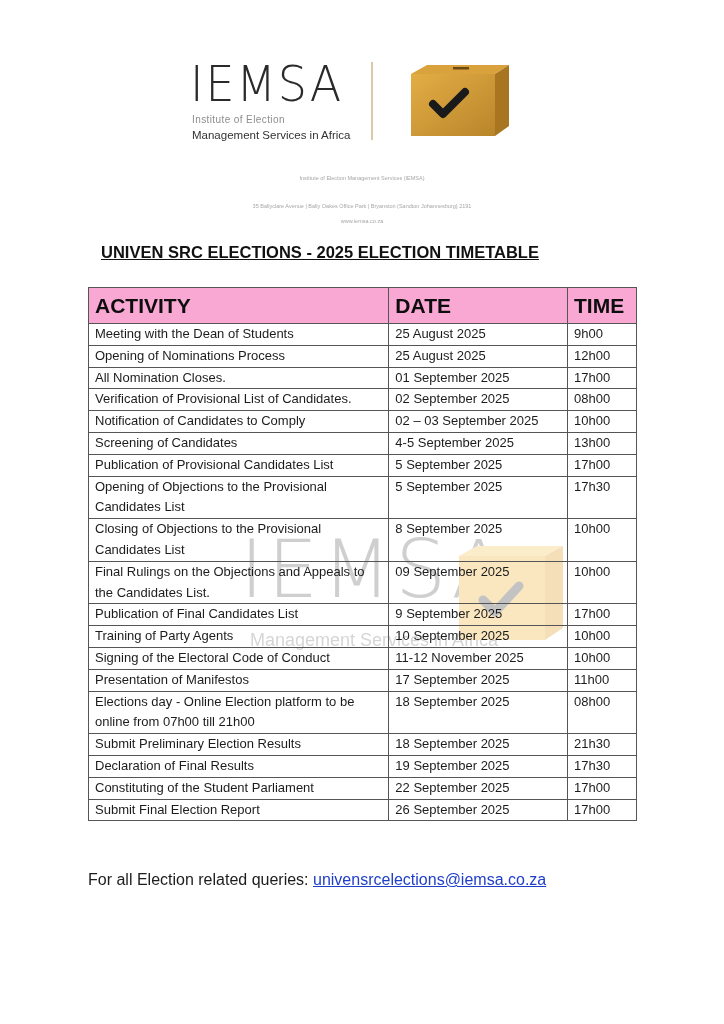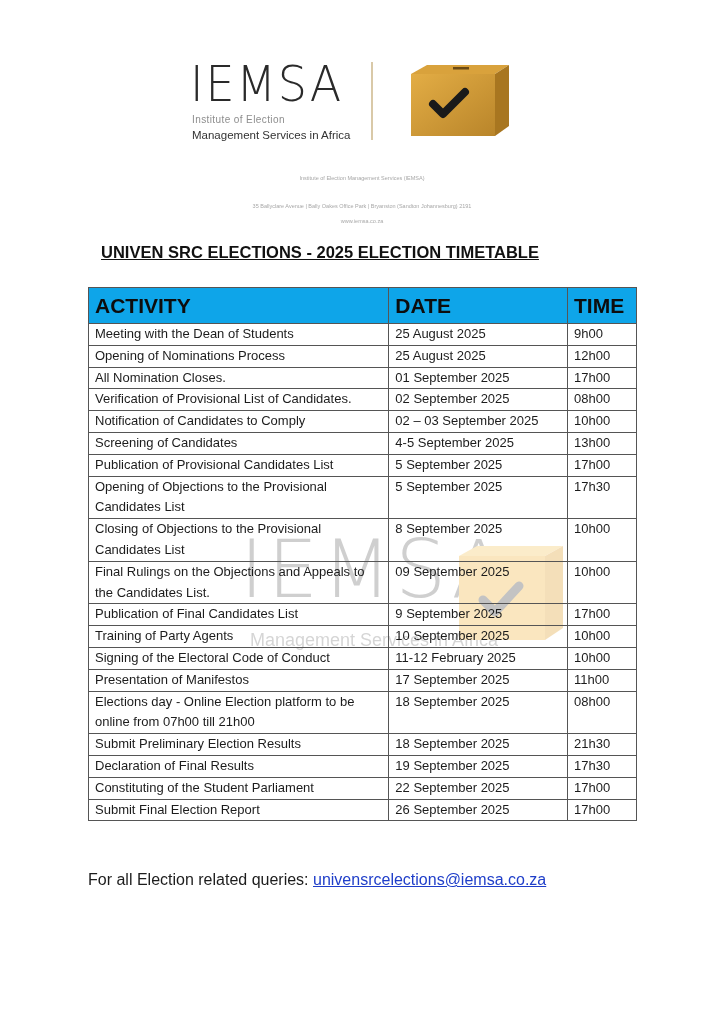--- a/index.html
+++ b/index.html
@@ -13,21 +13,21 @@
     .logo-sub2 { font-size: 11.5px; color: #333; line-height: 14px; padding-left: 2px; }
     .logo-divider { position: absolute; left: 181px; top: 4px; width: 2px; height: 78px; background: #d9c9a8; }
     .ballot-box { position: absolute; left: 215px; top: 4px; width: 110px; height: 78px; }
     .org-line { position: absolute; left: 0; width: 724px; text-align: center; color: #a7a7a7;
       font-size: 5.5px; }
     .title { position: absolute; left: 0; top: 243px; width: 640px; text-align: center;
       font-size: 16.5px; font-weight: bold; text-decoration: underline; color: #111; }
     table.timetable { position: absolute; left: 88px; top: 287px; width: 549px; border-collapse: collapse;
       font-size: 13px; }
     table.timetable th, table.timetable td { border: 1px solid #555; padding: 0 6px; text-align: left; vertical-align: top; }
-    table.timetable th { background: #0ea5e9; font-size: 21px; font-weight: bold; height: 35px; line-height: 35px; color: #0d0d0d; }
+    table.timetable th { background: #f9a8d4; font-size: 21px; font-weight: bold; height: 35px; line-height: 35px; color: #0d0d0d; }
     table.timetable td { line-height: 20.8px; height: 20.8px; color: #1c1c1c; }
     col.c1 { width: 301px; } col.c2 { width: 179px; } col.c3 { width: 69px; }
     .watermark { position: absolute; left: 240px; top: 530px; width: 330px; height: 120px; pointer-events: none; opacity: 0.35; }
     .wm-text { position: absolute; left: 0; top: 0; font-family: "DejaVu Sans", sans-serif; font-weight: 200;
       font-size: 80px; color: #777; line-height: 80px; letter-spacing: 4px; }
     .wm-sub { position: absolute; left: 10px; top: 100px; font-size: 18px; color: #888; }
     .wm-box { position: absolute; left: 215px; top: 12px; width: 110px; height: 100px; }
     .footer { position: absolute; left: 88px; top: 871px; font-size: 16px; color: #1c1c1c; }
     .footer a { color: #1f3ec9; text-decoration: underline; }
   </style>
@@ -142,21 +142,21 @@
         <td>9 September 2025</td>
         <td>17h00</td>
       </tr>
       <tr>
         <td>Training of Party Agents</td>
         <td>10 September 2025</td>
         <td>10h00</td>
       </tr>
       <tr>
         <td>Signing of the Electoral Code of Conduct</td>
-        <td>11-12 February 2025</td>
+        <td>11-12 November 2025</td>
         <td>10h00</td>
       </tr>
       <tr>
         <td>Presentation of Manifestos</td>
         <td>17 September 2025</td>
         <td>11h00</td>
       </tr>
       <tr>
         <td>Elections day - Online Election platform to be online from 07h00 till 21h00</td>
         <td>18 September 2025</td>

